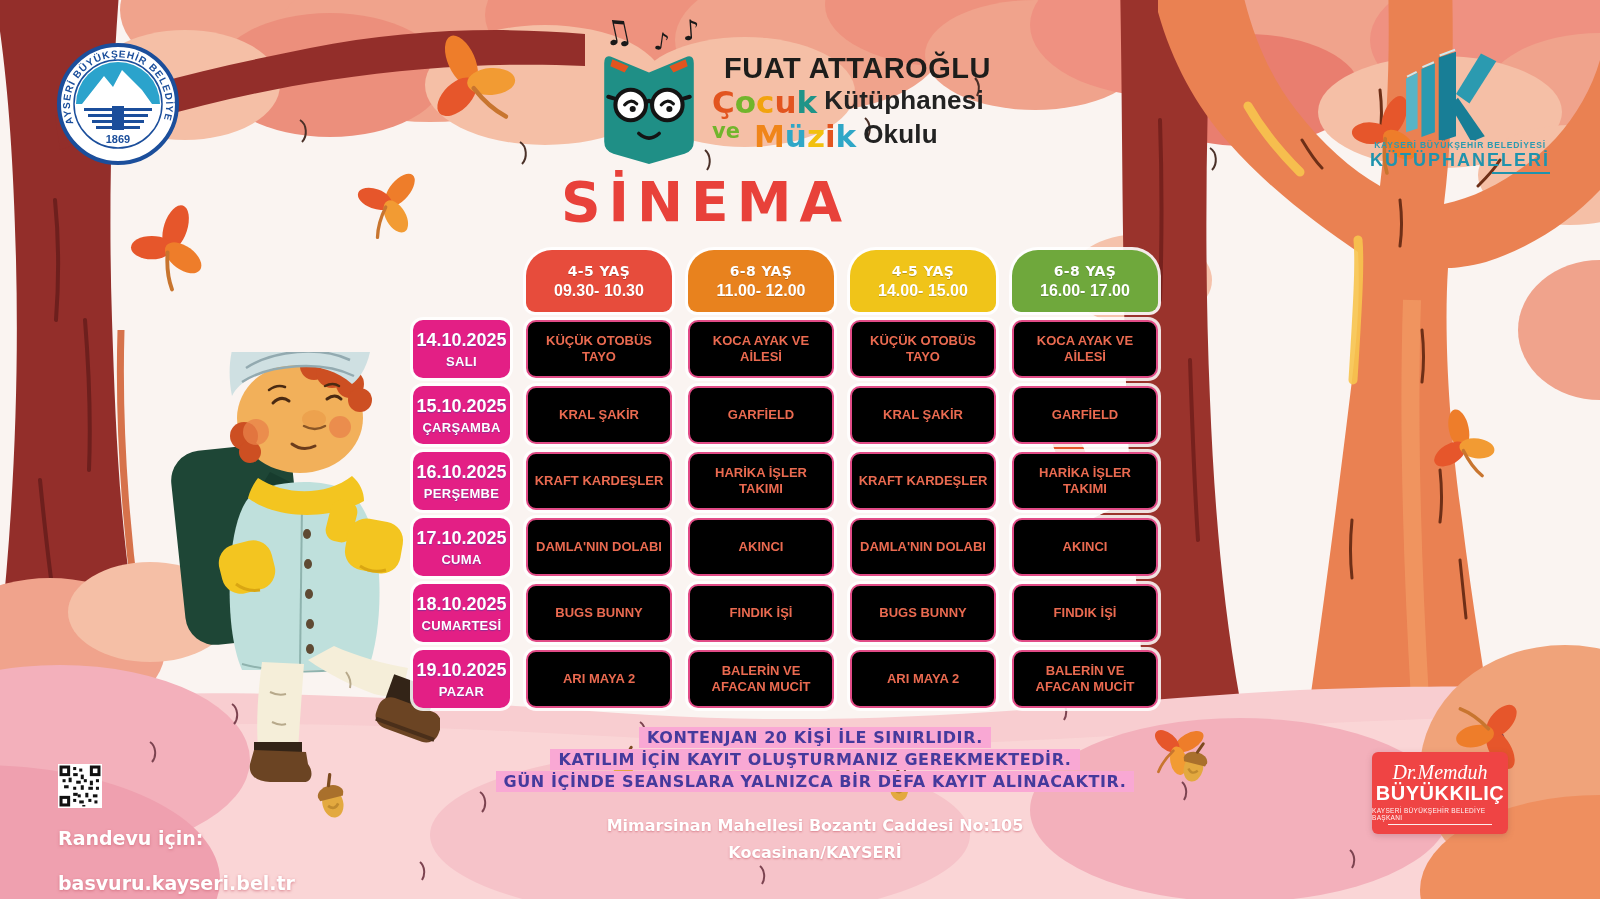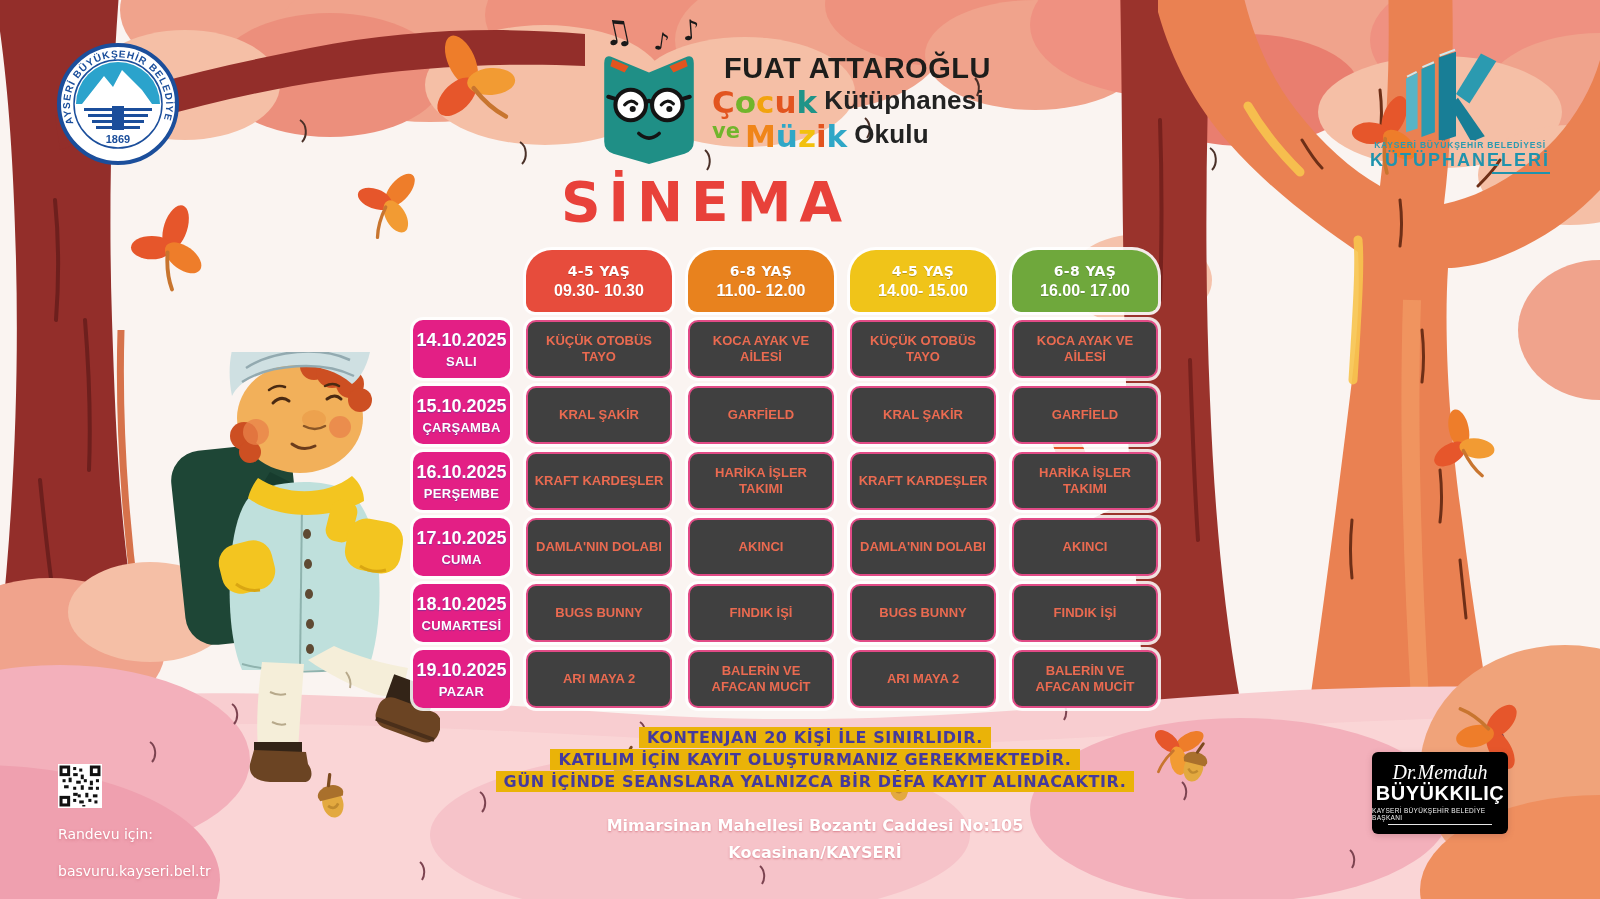--- a/index.html
+++ b/index.html
@@ -17,21 +17,21 @@
   .note-1{left:0;top:0;font-size:34px;transform:rotate(-12deg);}
   .note-2{left:52px;top:16px;font-size:24px;transform:rotate(8deg);}
   .note-3{left:80px;top:2px;font-size:28px;transform:rotate(-4deg);}
   .brand{position:absolute;left:598px;top:50px;display:flex;gap:12px;}
   .brand-logo{width:102px;height:114px;}
   .brand-text{padding-top:2px;}
   .brand-line1{font-size:29px;font-weight:900;color:#1d1d1b;letter-spacing:.5px;line-height:1.15;margin-left:12px;}
   .brand-line2,.brand-line3{display:flex;align-items:flex-start;line-height:1.2;}
   .clr-letter{font-size:31px;font-weight:900;font-family:"DejaVu Sans",sans-serif;line-height:1.1;}
   .brand-rest{font-size:26px;font-weight:700;color:#222;margin-left:7px;letter-spacing:.2px;}
-  .brand-ve{font-size:21px;font-weight:900;color:#71b52c;margin-right:5px;font-family:"DejaVu Sans",sans-serif;}
+  .brand-ve{font-size:21px;font-weight:900;color:#71b52c;margin-right:14px;font-family:"DejaVu Sans",sans-serif;}
 
   .lib-logo{position:absolute;left:1400px;top:44px;width:112px;height:96px;}
   .lib-text{position:absolute;left:1340px;top:140px;width:240px;text-align:center;color:#2b9ab0;}
   .lib-small{font-size:8.5px;font-weight:700;letter-spacing:.8px;}
   .lib-big{font-size:18px;font-weight:800;letter-spacing:2px;color:#1f93ad;}
   .lib-underline{width:58px;height:2px;background:#1f93ad;margin:1px 30px 0 auto;}
 
   .page-title{position:absolute;left:561px;top:170px;width:560px;text-align:left;
     font-size:55px;font-weight:900;color:#e8413a;letter-spacing:8px;
     font-family:"DejaVu Sans",sans-serif;}
@@ -44,38 +44,38 @@
   .session-header{border-radius:26px 26px 9px 9px;display:flex;flex-direction:column;
     align-items:center;justify-content:center;gap:3px;box-shadow:0 0 0 3px rgba(255,255,255,.9);}
   .session-age{font-size:14px;font-weight:900;color:#fff;letter-spacing:.4px;
     font-family:"DejaVu Sans",sans-serif;text-shadow:0 1px 0 rgba(0,0,0,.22);}
   .session-time{font-size:16px;font-weight:700;color:#fff;text-shadow:0 1px 0 rgba(0,0,0,.18);}
   .date-cell{background:#e31f85;border-radius:10px;display:flex;flex-direction:column;
     align-items:center;justify-content:center;gap:3px;box-shadow:0 0 0 3px rgba(255,255,255,.85);}
   .date-text{color:#fff;font-size:18px;font-weight:800;text-shadow:0 1px 1px rgba(74,58,156,.55);}
   .day-text{color:#fff;font-size:13px;font-weight:800;letter-spacing:.3px;
     text-shadow:0 1px 1px rgba(74,58,156,.55);}
-  .movie-cell{background:#404040;border:2px solid #e14b86;border-radius:10px;
+  .movie-cell{background:#000000;border:2px solid #e14b86;border-radius:10px;
     box-shadow:0 0 0 3px rgba(255,255,255,.85);display:flex;align-items:center;
     justify-content:center;padding:2px 4px;text-align:center;}
   .movie-title{color:#ea6a50;font-size:13px;font-weight:700;line-height:1.25;}
 
   
   .notes-box{position:absolute;left:420px;top:726px;width:790px;text-align:center;}
   .note-line-wrap{margin:1px 0;}
-  .note-line{display:inline-block;background:#eab308;color:#453a9c;font-weight:700;font-size:16px;
+  .note-line{display:inline-block;background:#f9a8d4;color:#453a9c;font-weight:700;font-size:16px;
     padding:1px 8px;letter-spacing:.6px;font-family:"DejaVu Sans",sans-serif;}
   .address-box{position:absolute;left:420px;top:812px;width:790px;text-align:center;color:#fff;
     font-weight:700;font-size:16px;line-height:1.7;font-family:"DejaVu Sans",sans-serif;
     text-shadow:0 1px 2px rgba(213,118,130,.85);}
   .appointment{position:absolute;left:58px;top:764px;color:#fff;font-family:"DejaVu Sans",sans-serif;}
   .qr{width:44px;height:44px;margin-bottom:8px;display:block;}
-  .appt-label,.appt-url{font-size:14px;font-weight:400;line-height:1.5;
+  .appt-label,.appt-url{font-size:19px;font-weight:700;line-height:1.5;
     text-shadow:0 1px 3px rgba(204,100,116,.75);margin-top:16px;}
-  .mayor-card{position:absolute;left:1372px;top:752px;width:136px;height:82px;background:#000000;
+  .mayor-card{position:absolute;left:1372px;top:752px;width:136px;height:82px;background:#ef4444;
     border-radius:6px;display:flex;flex-direction:column;align-items:center;justify-content:center;
     color:#fff;box-shadow:0 2px 6px rgba(120,60,70,.25);}
   .mayor-script{font-family:"Liberation Serif",serif;font-style:italic;font-size:20px;line-height:1;}
   .mayor-name{font-size:20px;font-weight:900;letter-spacing:.5px;line-height:1.15;}
   .mayor-sub{font-size:6.5px;letter-spacing:.3px;opacity:.95;margin-top:2px;}
   .mayor-line{width:104px;height:1px;background:rgba(255,255,255,.9);margin-top:3px;}
 </style>
 </head>
 <body>
 

